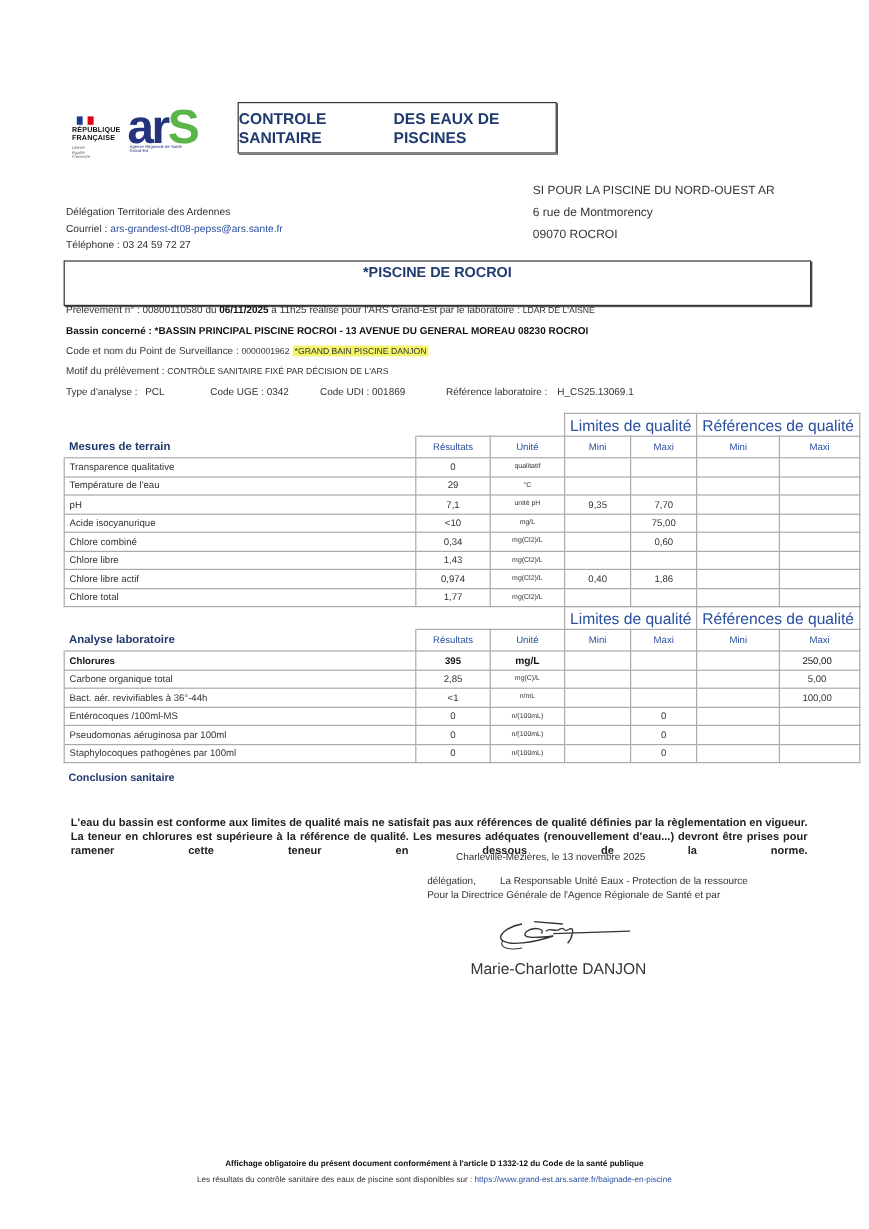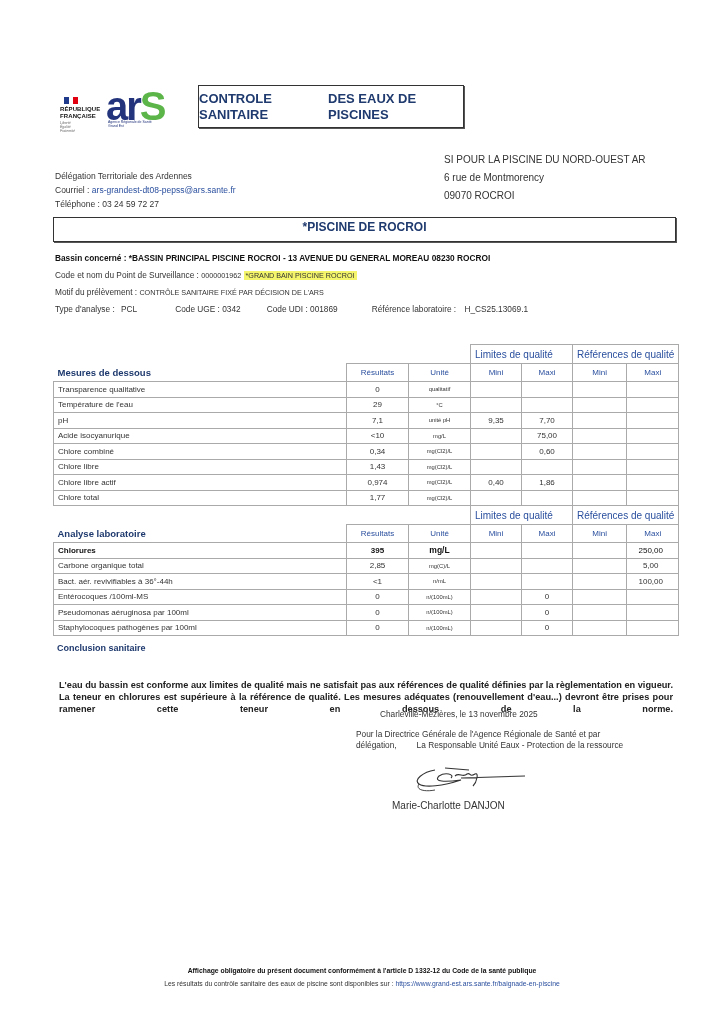--- a/index.html
+++ b/index.html
@@ -15,49 +15,49 @@
   .ars-s { color: #5bb548; }
   .ars-sub { position: absolute; left: 48px; top: 26px; font-size: 3.5px; line-height: 4px; color: #23347c; }
 
   .title-box { position: absolute; left: 198px; top: 85px; width: 266px; height: 43px; border: 1px solid #333; box-shadow: 1px 1px 0 #555; display: flex; flex-direction: row; align-items: center; justify-content: center; }
   .title-box div { font-size: 13px; font-weight: bold; color: #1f3a6e; line-height: 16px; }
 
   .sender { position: absolute; left: 55px; top: 169px; font-size: 8.5px; line-height: 14px; color: #333; }
   .sender .email { color: #2a4f9e; }
   .recipient { position: absolute; left: 433px; top: 151px; font-size: 10px; line-height: 18px; color: #333; margin-left: 11px; }
 
-  .pool-box { position: absolute; left: 53px; top: 217px; width: 623px; height: 25px; border: 1px solid #333; box-shadow: 1px 1px 0 #555; text-align: center; font-size: 12px; font-weight: bold; color: #1f3a6e; line-height: 19px; }
+  .pool-box { position: absolute; left: 53px; top: 217px; width: 623px; height: 38px; border: 1px solid #333; box-shadow: 1px 1px 0 #555; text-align: center; font-size: 12px; font-weight: bold; color: #1f3a6e; line-height: 19px; }
 
   .meta { position: absolute; left: 55px; top: 250px; width: 640px; font-size: 8.3px; color: #333; }
   .meta-row { height: 17px; line-height: 17px; white-space: nowrap; }
   .meta .sm { font-size: 7.2px; }
   .meta b { color: #111; }
   .hl { background: #f4f56a; padding: 0 2px; }
   .sp { display: inline-block; }
 
   table.res { position: absolute; left: 53px; border-collapse: collapse; font-size: 8px; color: #333; table-layout: fixed; }
   table.res td { border: 1px solid #aaa; height: 15.5px; padding: 0 4px; white-space: nowrap; }
   table.res td.num { text-align: center; }
   table.res td.unit { text-align: center; font-size: 5.8px; }
   table.res td.lim { text-align: center; }
   table.res td.ref { text-align: center; padding-right: 8px; }
   table.res tr.grp td { border: none; height: 19px; }
-  table.res tr.grp td.gh { border: 1px solid #aaa; border-bottom: 1px solid #aaa; color: #2a4f9e; text-align: left; font-size: 10px; }
+  table.res tr.grp td.gh { border: 1px solid #aaa; border-bottom: 1px solid #aaa; color: #2a4f9e; text-align: left; font-size: 13px; }
   table.res tr.hdr td { height: 18px; color: #2a4f9e; text-align: center; font-size: 8px; }
   table.res tr.hdr td.sec { text-align: left; font-weight: bold; font-size: 9.5px; color: #1f3a6e; border-left: none; border-top: none; border-right: 1px solid #aaa; }
   table.res tr.bold td { font-weight: bold; color: #111; }
   table.res tr.bold td.unit { font-size: 8.5px; }
 
   .concl-title { position: absolute; left: 57px; top: 643px; font-size: 9px; font-weight: bold; color: #1f3a6e; }
   .concl-text { position: absolute; left: 59px; top: 660px; width: 614px; font-size: 9.2px; font-weight: bold; color: #222; line-height: 12px; text-align: justify; text-align-last: justify; margin-top: 19px; }
 
   .place-date { position: absolute; left: 380px; top: 709px; font-size: 8.3px; color: #333; }
   .signatory { position: absolute; left: 356px; top: 729px; font-size: 8.3px; color: #333; line-height: 11px; width: 330px; }
   .signature { position: absolute; left: 405px; top: 760px; width: 130px; height: 34px; }
-  .signer { position: absolute; left: 392px; top: 800px; font-size: 10px; color: #333; }
+  .signer { position: absolute; left: 392px; top: 800px; font-size: 13px; color: #333; }
 
   .footer { position: absolute; left: 0; top: 964px; width: 724px; text-align: center; font-size: 6.8px; color: #333; line-height: 13px; }
   .footer .f1 { font-weight: bold; color: #111; }
   .footer .url { color: #2a4f9e; }
 </style>
 </head>
 <body>
 
 <div class="logo-block">
   <div class="rf-flag">
@@ -95,24 +95,27 @@
 <div class="recipient">
   <div>SI POUR LA PISCINE DU NORD-OUEST AR</div>
   <div>6 rue de Montmorency</div>
   <div>09070 ROCROI</div>
 </div>
 
 <div class="pool-box">*PISCINE DE ROCROI</div>
 
 <div class="meta">
   <div class="meta-row">
+    <span>Prélèvement n° : </span><span>00800110580</span><span> du </span><b>06/11/2025</b><span> à </span><span>11h25</span><span> réalisé pour l'ARS Grand-Est par le laboratoire : </span><span class="sm">LDAR DE L'AISNE</span>
+  </div>
+  <div class="meta-row">
     <b>Bassin concerné : </b> <b>*BASSIN PRINCIPAL PISCINE ROCROI - 13 AVENUE DU GENERAL MOREAU 08230 ROCROI</b>
   </div>
   <div class="meta-row">
-    <span>Code et nom du Point de Surveillance : </span><span class="sm">0000001962</span> <span class="sm hl">*GRAND BAIN PISCINE ROCROI</span>
+    <span>Code et nom du Point de Surveillance : </span><span class="sm">0000001962</span> <span class="sm hl">*GRAND BAIN PISCINE DANJON</span>
   </div>
   <div class="meta-row">
     <span>Motif du prélèvement : </span><span class="sm">CONTRÔLE SANITAIRE FIXÉ PAR DÉCISION DE L'ARS</span>
   </div>
   <div class="meta-row">
     <span>Type d'analyse : </span><span class="sp" style="width:4px"></span><span>PCL</span><span class="sp" style="width:38px"></span><span>Code UGE : </span><span>0342</span><span class="sp" style="width:26px"></span><span>Code UDI : </span><span>001869</span><span class="sp" style="width:34px"></span><span>Référence laboratoire : </span><span class="sp" style="width:6px"></span><span>H_CS25.13069.1</span>
   </div>
 </div>
 
 <table class="res" style="top:344px;">
@@ -125,21 +128,21 @@
       <col style="width:53px">
       <col style="width:51px">
   </colgroup>
   <tbody>
       <tr class="grp">
     <td colspan="3"></td>
     <td colspan="2" class="gh">Limites de qualité</td>
     <td colspan="2" class="gh">Références de qualité</td>
   </tr>
   <tr class="hdr">
-    <td class="sec">Mesures de dessous</td>
+    <td class="sec">Mesures de terrain</td>
     <td>Résultats</td>
     <td>Unité</td>
     <td>Mini</td>
     <td>Maxi</td>
     <td>Mini</td>
     <td>Maxi</td>
   </tr>
   <tr>
         <td>Transparence qualitative</td>
         <td class="num">0</td>
@@ -295,22 +298,22 @@
         <td class="ref"></td>
       </tr>
 </tbody>
   </table>
 
 <div class="concl-title">Conclusion sanitaire</div>
 <div class="concl-text">L'eau du bassin est conforme aux limites de qualité mais ne satisfait  pas aux références de qualité définies par la règlementation en vigueur. La teneur en chlorures est supérieure à la référence de qualité. Les mesures adéquates (renouvellement d'eau...) devront être prises pour ramener cette teneur en dessous de la norme.</div>
 
 <div class="place-date">Charleville-Mézières, le 13 novembre 2025</div>
 <div class="signatory">
+  <div><span>délégation,</span><span class="sp" style="width:20px"></span><span>La Responsable Unité Eaux - Protection de la ressource</span></div>
   <div>Pour la Directrice Générale de l'Agence Régionale de Santé et par</div>
-  <div><span>délégation,</span><span class="sp" style="width:20px"></span><span>La Responsable Unité Eaux - Protection de la ressource</span></div>
 </div>
 <svg class="signature" viewBox="0 0 130 34">
   <path d="M30 10 C18 12 8 20 14 24 C20 28 38 26 56 20 C40 22 28 22 34 16 C40 12 50 14 46 18 M50 16 C54 12 58 18 62 14 C66 12 64 18 70 14 C74 12 72 22 68 26 M64 10 L40 8 M56 18 L120 16" fill="none" stroke="#333" stroke-width="1.1"></path>
   <path d="M14 24 C10 30 20 32 30 30" fill="none" stroke="#333" stroke-width="0.9"></path>
 </svg>
 <div class="signer">Marie-Charlotte DANJON</div>
 
 <div class="footer">
   <div class="f1">Affichage obligatoire du présent document conformément à l'article D 1332-12 du Code de la santé publique</div>
   <div><span>Les résultats du contrôle sanitaire des eaux de piscine sont disponibles sur : </span><span class="url">https://www.grand-est.ars.sante.fr/baignade-en-piscine</span></div>

